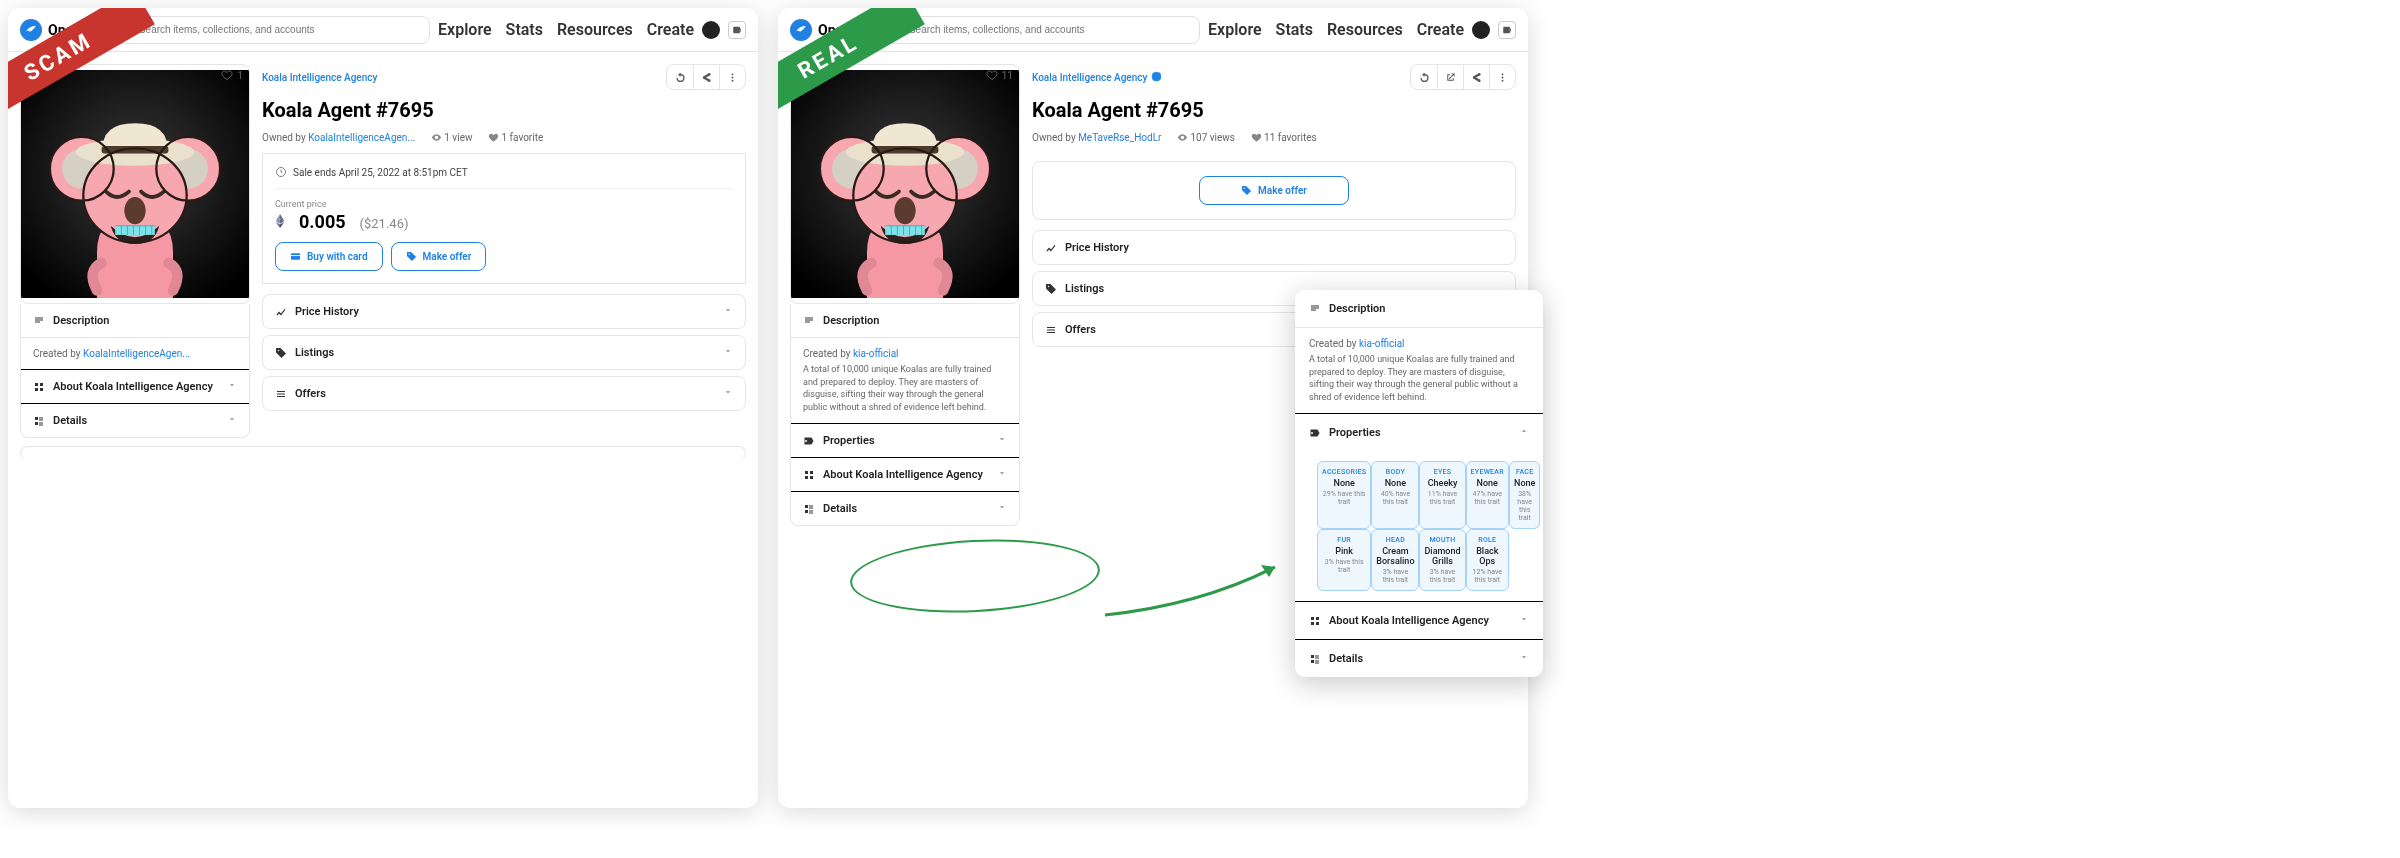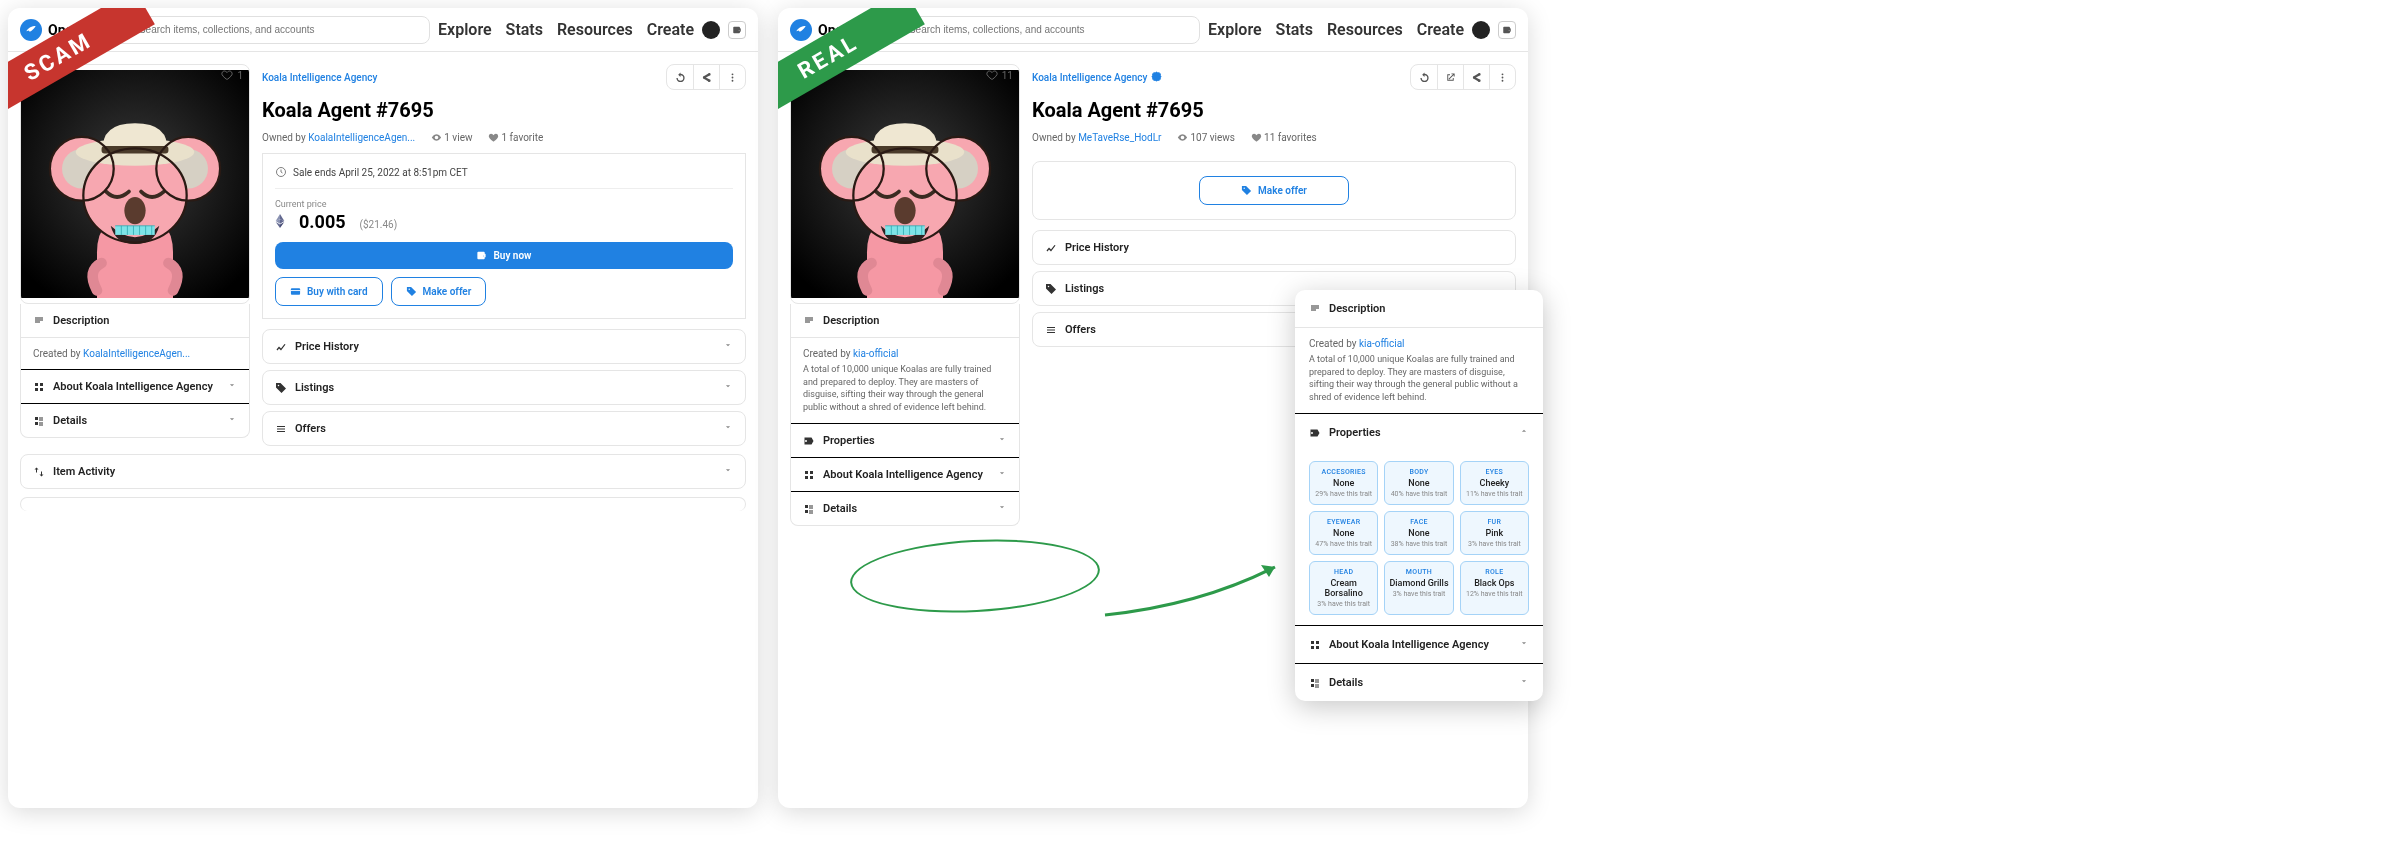--- a/index.html
+++ b/index.html
@@ -106,21 +106,21 @@
   .meta-row a{color:#2081e2;text-decoration:none;}
   .meta-row svg{width:11px;height:11px;fill:#888;vertical-align:-2px;margin-right:2px;}
 
   .buybox{border:1px solid #e5e5e5;border-radius:0;margin-top:10px;padding:12px;}
   .sale-end{display:flex;gap:6px;align-items:center;font-size:10px;color:#444;border-bottom:1px solid #eee;padding-bottom:10px;margin-bottom:10px;}
   .sale-end svg{width:12px;height:12px;fill:none;stroke:#555;stroke-width:1.5;}
   .cp-label{font-size:9px;color:#888;}
   .price-line{display:flex;align-items:baseline;gap:14px;margin:2px 0 10px;}
   .price-line .eth svg{width:10px;height:14px;}
   .price-line .val{font-size:18px;font-weight:700;}
-  .price-line .usd{font-size:10px;color:#888;}
+  .price-line .usd{font-size:13px;color:#888;}
   .btn-row{display:flex;gap:8px;}
   .btn{display:flex;align-items:center;justify-content:center;gap:6px;border-radius:8px;padding:8px 14px;font-size:10px;font-weight:600;cursor:pointer;}
   .btn svg{width:11px;height:11px;}
   .btn-primary{background:#2081e2;color:#fff;flex:1;}
   .btn-primary svg{fill:#fff;}
   .btn-outline{border:1px solid #2081e2;color:#2081e2;}
   .btn-outline svg{fill:#2081e2;}
 
   .bottom-rows{margin:8px 12px 0 12px;}
   .bottom-rows .panel{margin-top:8px;}
@@ -132,21 +132,21 @@
 
   
   .popup {
     position:absolute; top:290px; left:1295px; width:248px;
     background:#fff; border-radius:10px; box-shadow:0 6px 28px rgba(0,0,0,0.22);
     padding:0; z-index:20;
     transform: scale(1);
   }
   .popup .prow{padding:12px 14px;font-size:11px;}
   .popup .pbody{padding:10px 14px;}
-  .props-grid{display:grid;grid-template-columns:repeat(3,1fr);gap:6px;padding:10px 14px;}
+  .props-grid{display:grid;grid-template-columns:repeat(5,1fr);gap:0;padding:10px 14px;margin-left:8px;}
   .prop-card{border:1px solid #a5d3f7;background:#eef7fe;border-radius:6px;padding:6px 4px;text-align:center;}
   .prop-type{font-size:7px;color:#2081e2;text-transform:uppercase;font-weight:500;letter-spacing:0.3px;}
   .prop-val{font-size:9px;color:#222;font-weight:500;margin:2px 0;}
   .prop-rare{font-size:7px;color:#888;}
 
   
   .anno-circle{
     position:absolute; border:2px solid #2d9a4a; border-radius:50%;
     width:250px; height:72px; left:850px; top:540px; z-index:15;
     transform:rotate(-3deg);
@@ -404,26 +404,20 @@
             <span>Sale ends April 25, 2022 at 8:51pm CET</span>
           </div>
         <div class="cp-label">Current price</div>
         <div class="price-line">
           <span class="eth"><svg>
                 <use href="#i-eth"></use>
               </svg></span>
           <span class="val">0.005</span>
           <span class="usd">($21.46)</span>
         </div>
-        <div class="btn btn-primary">
-            <svg>
-              <use href="#i-wallet"></use>
-            </svg>
-            <span>Buy now</span>
-          </div>
         <div class="btn-row" style="margin-top:8px">
           <div class="btn btn-outline">
               <svg>
                 <use href="#i-card"></use>
               </svg>
               <span>Buy with card</span>
             </div>
           <div class="btn btn-outline">
               <svg>
                 <use href="#i-tag"></use>
@@ -463,31 +457,20 @@
             <span>Offers</span>
             <span class="chev"><svg>
                 <use href="#i-chev"></use>
               </svg></span>
           </div>
       </div>
     </div>
   </div>
 
   <div class="bottom-rows">
-    <div class="panel">
-      <div class="prow">
-          <svg class="lead">
-            <use href="#i-swap"></use>
-          </svg>
-          <span>Item Activity</span>
-          <span class="chev"><svg>
-              <use href="#i-chev"></use>
-            </svg></span>
-        </div>
-    </div>
     <div class="panel" style="height:14px;border-bottom:none"></div>
   </div>
 </div>
 
 <div class="window">
   <div class="ribbon real">REAL</div>
 
   <div class="hdr">
     <div class="logo">
       <div class="logo-circle">

